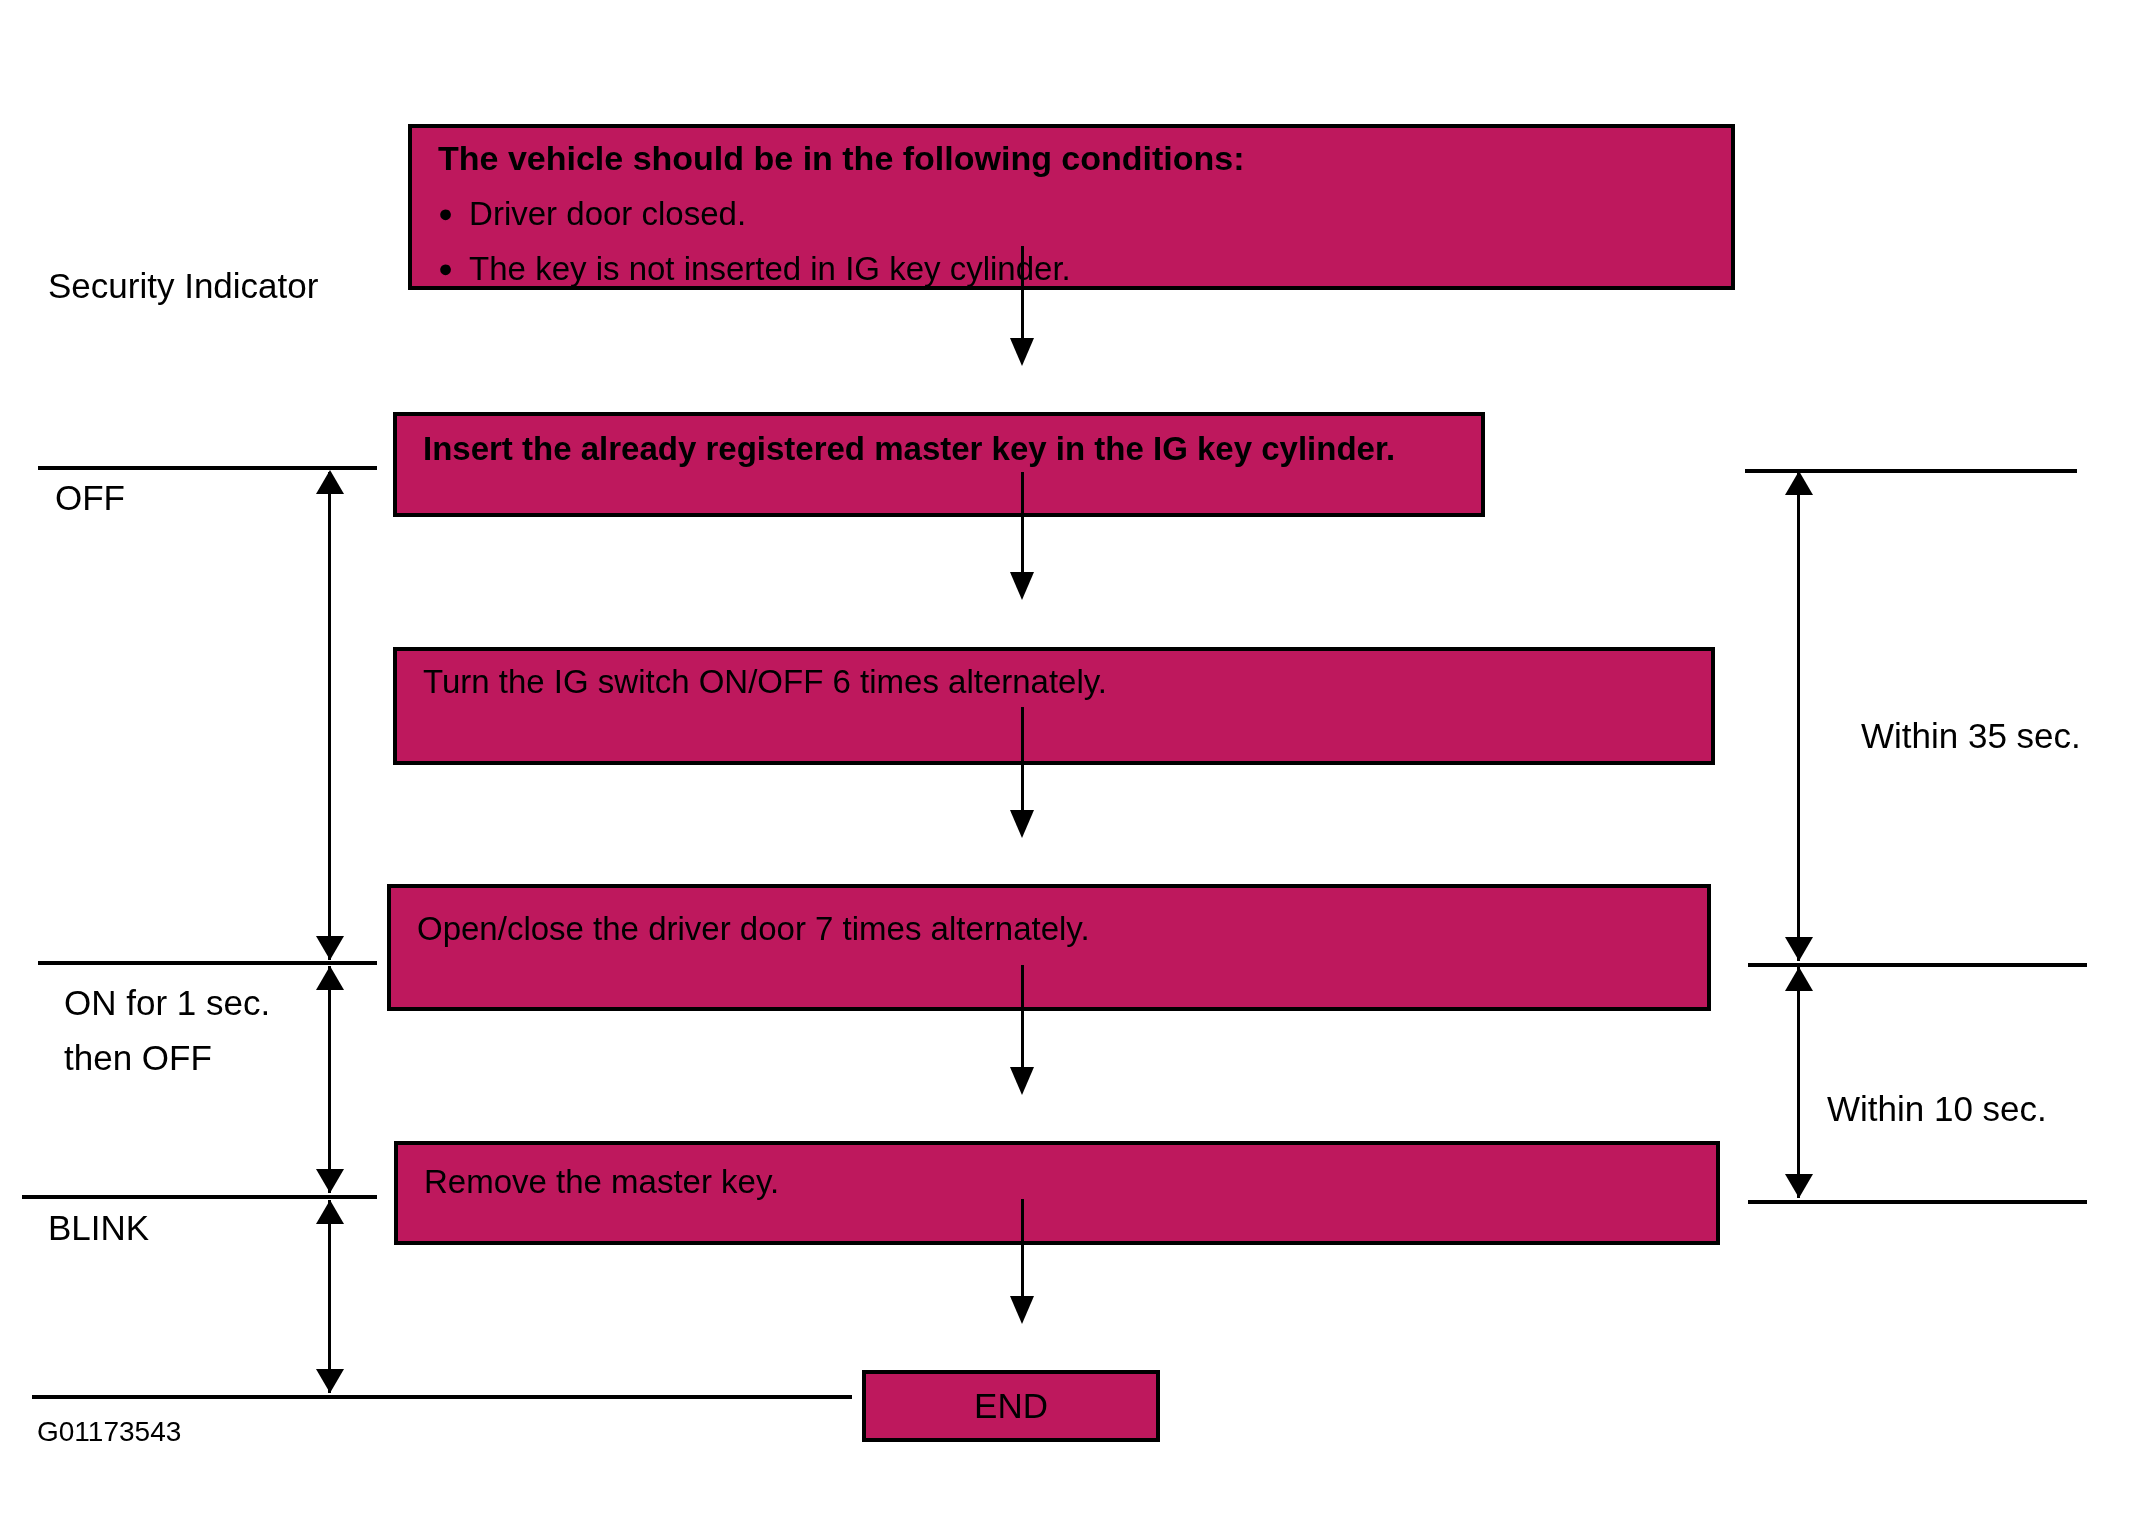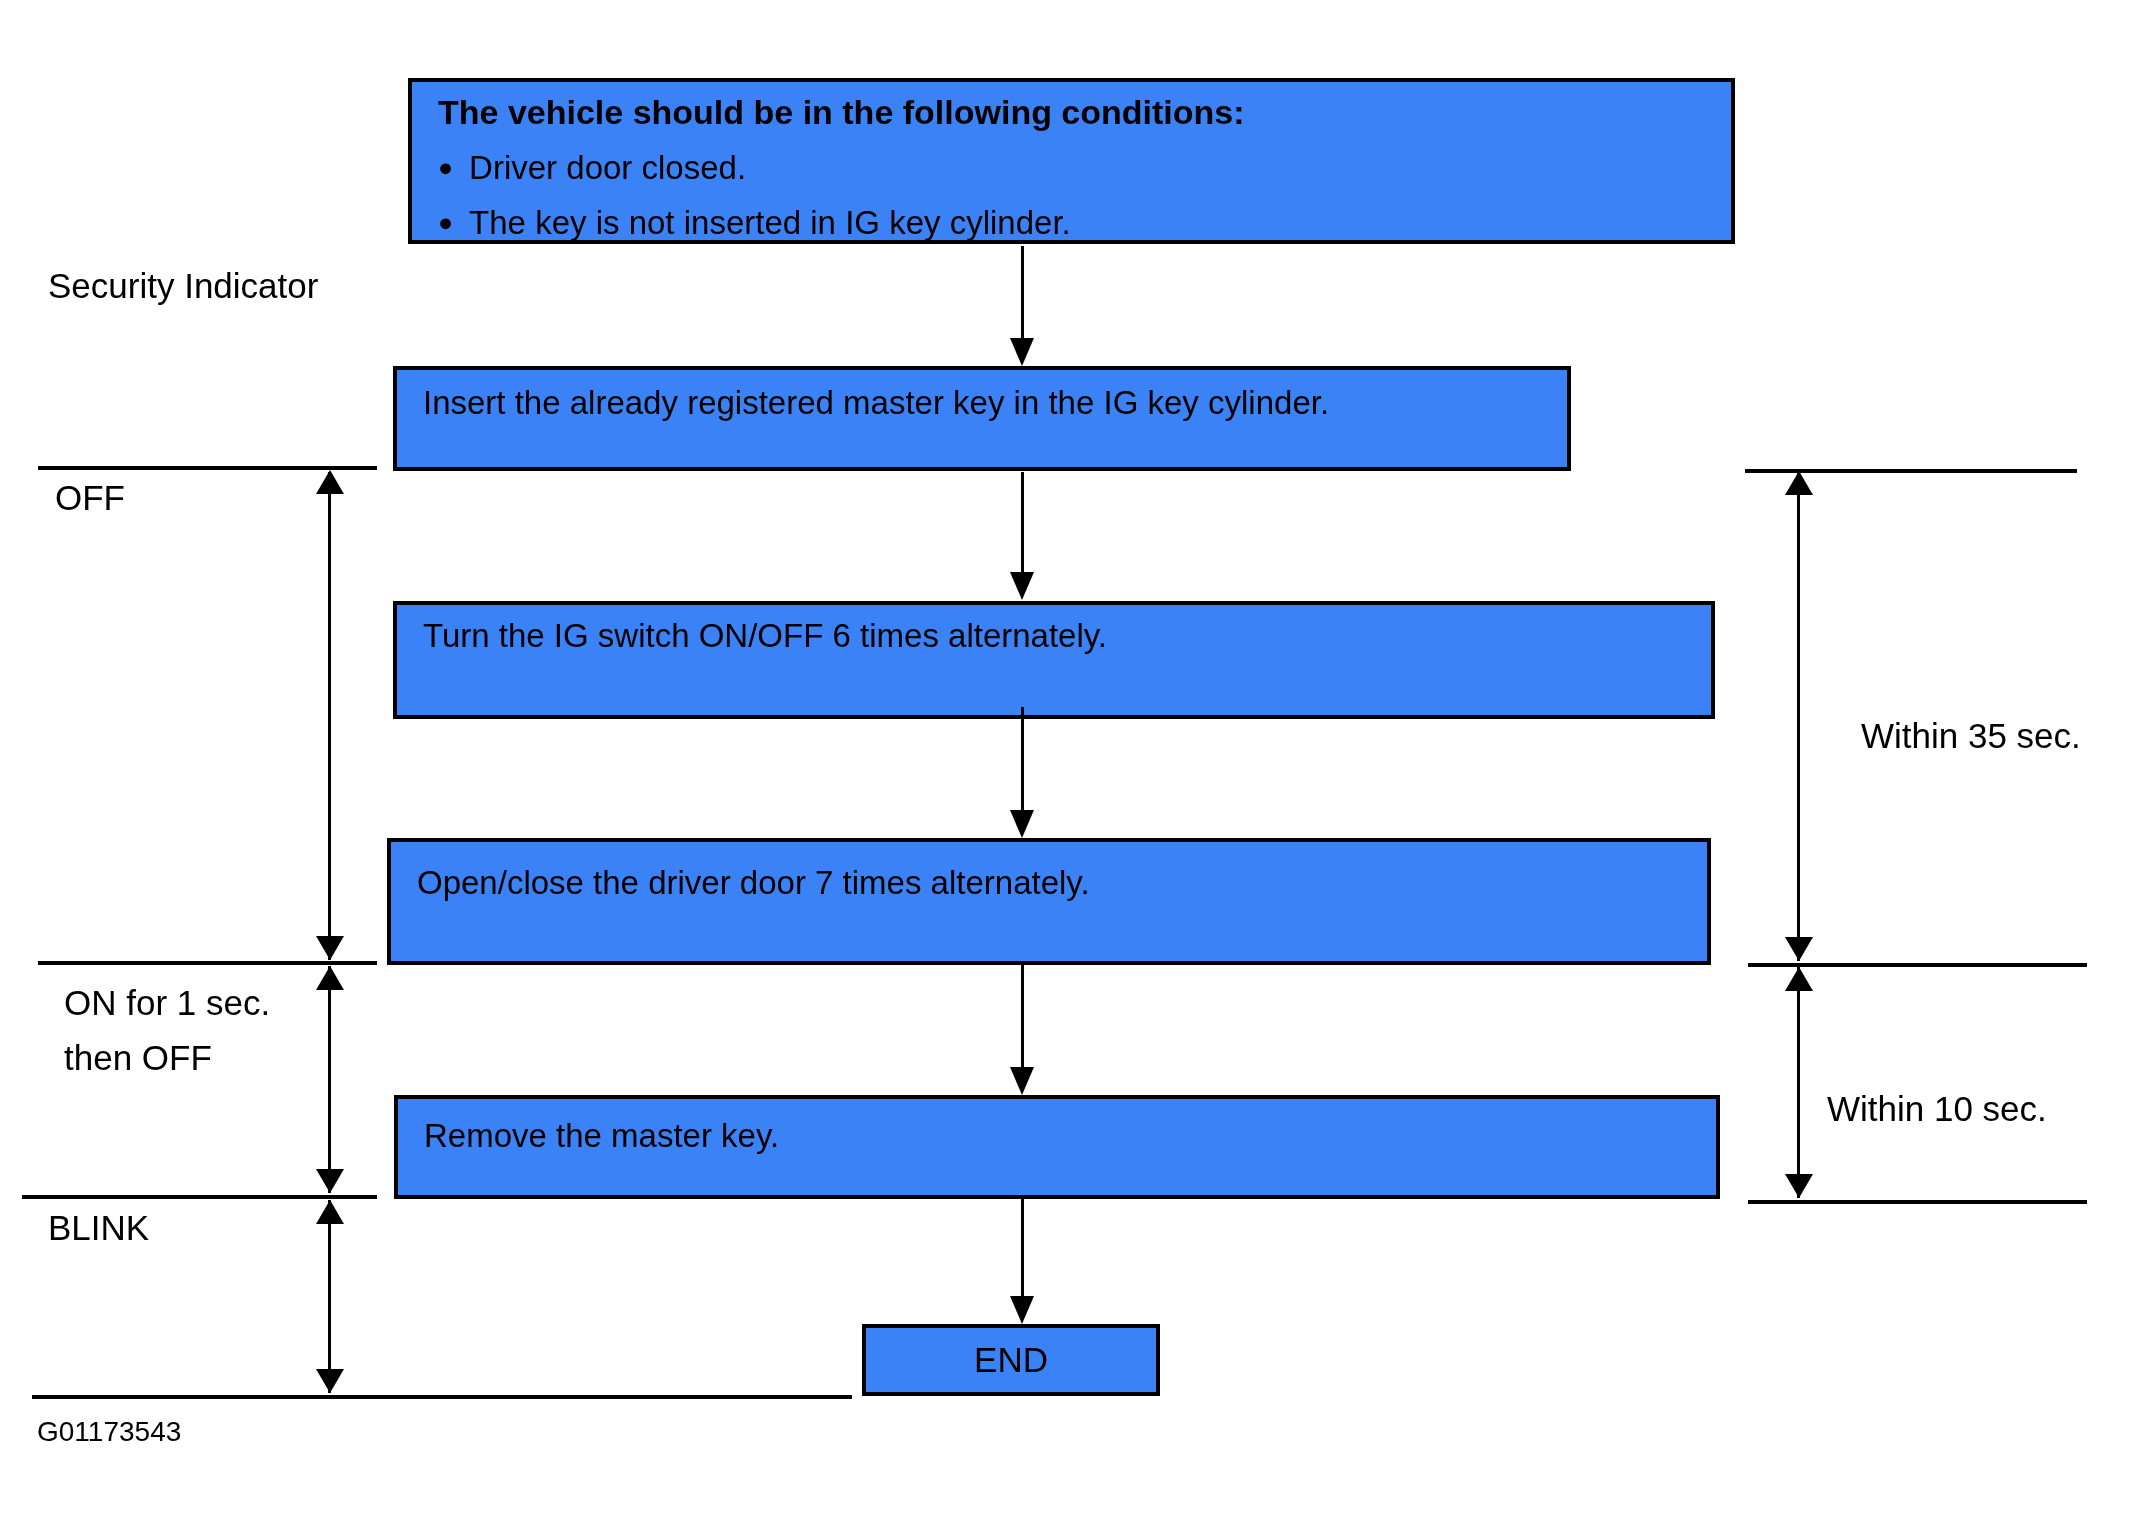--- a/index.html
+++ b/index.html
@@ -3,22 +3,23 @@
 <meta charset="utf-8">
 <style>
   html,body { margin:0; padding:0; background:#ffffff; }
   .canvas {
     position:relative; width:2129px; height:1518px;
     background:#ffffff; color:#000;
     font-family:"Liberation Sans", sans-serif;
     overflow:hidden;
   }
   .box {
-    position:absolute; border:4px solid #000; background:#3b82f6;
+    position:absolute; border:4px solid #000; background:#be185d;
     box-sizing:border-box;
+    margin-top:46px;
   }
   .step-text {
     font-size:33px; line-height:38px; white-space:nowrap;
     padding-left:26px;
   }
   .cond-title { margin:10px 0 0 26px; font-weight:bold; font-size:34px; line-height:40px; white-space:nowrap; }
   .cond-bullet { margin:16px 0 0 26px; font-size:33px; line-height:38px; white-space:nowrap; }
   .bullet-glyph { display:inline-block; font-size:25px; margin-right:16px; vertical-align:3px; }
   .label { position:absolute; font-size:35px; line-height:40px; white-space:nowrap; }
   .small-label { position:absolute; font-size:28px; line-height:32px; white-space:nowrap; }
@@ -41,21 +42,21 @@
   <div class="box" style="left:408px; top:78px; width:1327px; height:166px;">
     <div class="cond-title">The vehicle should be in the following conditions:</div>
     <div class="cond-bullet">
       <span class="bullet-glyph">●</span><span>Driver door closed.</span>
     </div>
     <div class="cond-bullet">
       <span class="bullet-glyph">●</span><span>The key is not inserted in IG key cylinder.</span>
     </div>
   </div>
 
-  <div class="box" style="left:393px; top:366px; width:1178px; height:105px;">
+  <div class="box" style="left:393px; top:366px; width:1092px; height:105px;font-weight:bold;">
     <div class="step-text" style="padding-top:14px;">Insert the already registered master key in the IG key cylinder.</div>
   </div>
 
   <div class="box" style="left:393px; top:601px; width:1322px; height:118px;">
     <div class="step-text" style="padding-top:12px;">Turn the IG switch ON/OFF 6 times alternately.</div>
   </div>
 
   <div class="box" style="left:387px; top:838px; width:1324px; height:127px;">
     <div class="step-text" style="padding-top:22px;">Open/close the driver door 7 times alternately.</div>
   </div>

